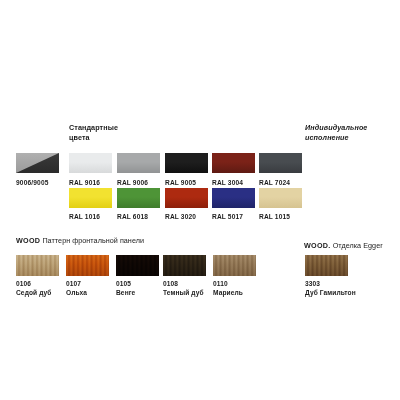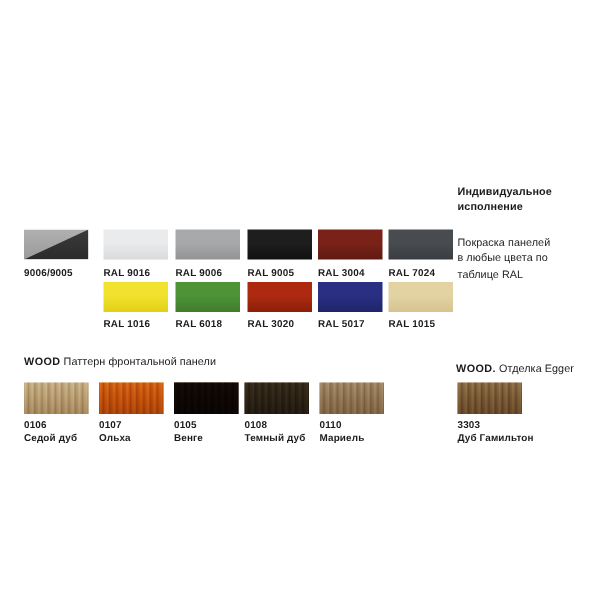--- a/index.html
+++ b/index.html
@@ -103,27 +103,26 @@
     width: 43px;
     height: 21px;
   }
 </style>
 </head>
 <body>
 
 <div id="sheet">
 
 
+  <div class="hdr" style="left:69px; top:123px; width:62px;">Стандартные
+цвета</div>
 
-  <div class="hdr" style="left:305px; top:123px; width:92px;">Индивидуальное
+  <div class="hdr" style="left:305px; top:123px; width:92px;font-style:italic;">Индивидуальное
 исполнение</div>
 
-  <div class="body-txt" style="left:305px; top:157px; width:92px;">Покраска панелей
-в любые цвета по
-таблице RAL</div>
 
   <div class="swatch-split" style="left:16px; top:153px;">
     <div class="tri-a" style="background: linear-gradient(rgb(176, 176, 176), rgb(155, 155, 155));"></div>
     <div class="tri-b" style="background: linear-gradient(rgb(58, 58, 58), rgb(43, 43, 43)); clip-path: polygon(100% 0px, 100% 100%, 0px 100%);"></div>
   </div>
   <div class="sw-label" style="left:16px; top:178px;">9006/9005</div>
 
   <div class="swatch flat" style="left: 69px; top: 153px; background: linear-gradient(rgb(233, 235, 236) 0%, rgb(233, 235, 236) 45%, rgb(216, 218, 219) 100%);"></div>
   <div class="sw-label" style="left:69px; top:178px;">RAL 9016</div>
 

